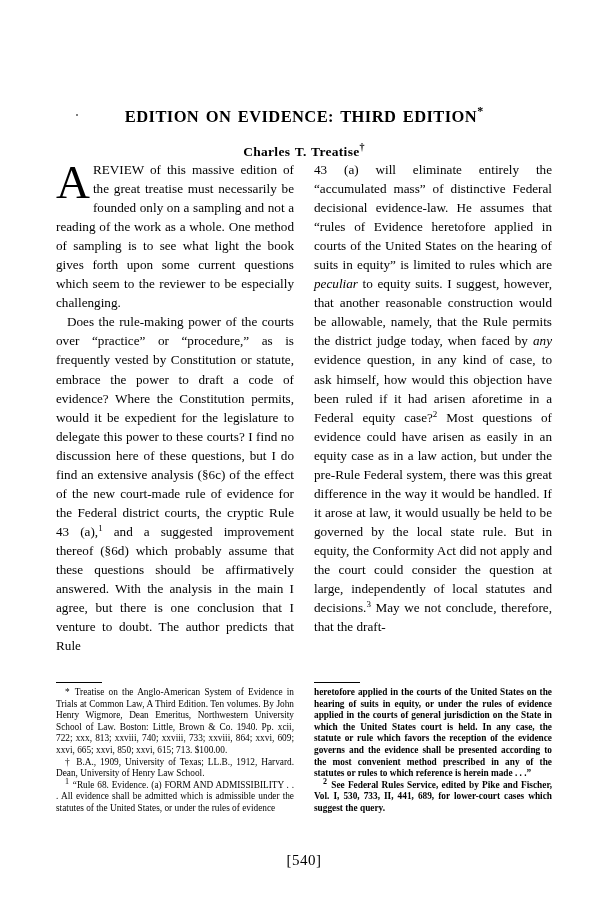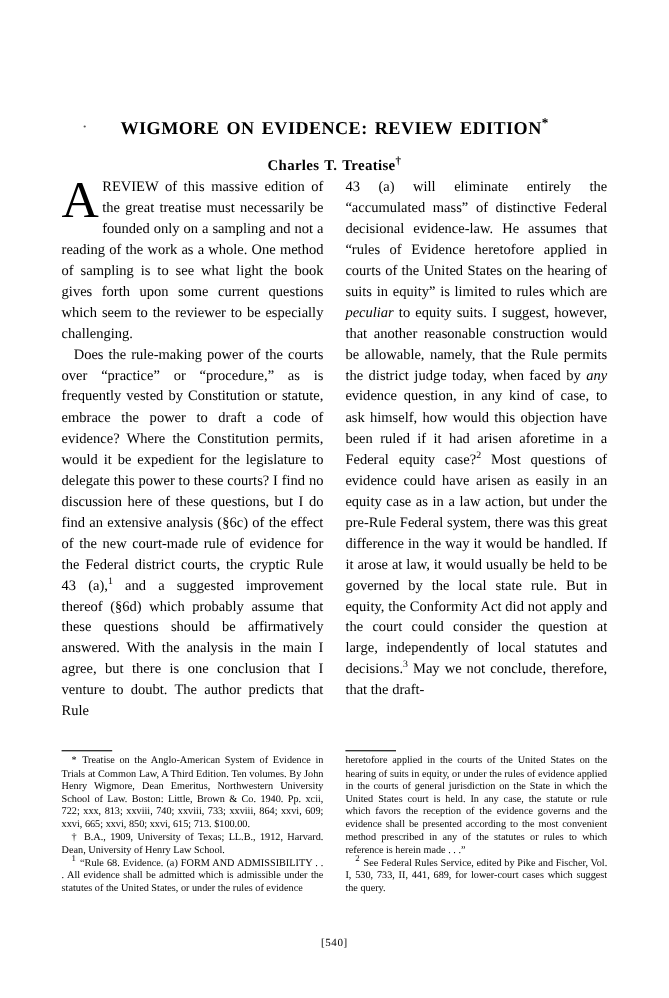--- a/index.html
+++ b/index.html
@@ -112,21 +112,21 @@
   
   .footnotes {
     position: absolute;
     top: 682px;
     width: 238px;
     font-size: 9.3px;
     line-height: 11.6px;
     text-align: justify;
   }
   .footnotes.left  { left: 56px; }
-  .footnotes.right { left: 314px; }
+  .footnotes.right { left: 314px; font-weight: bold; }
 
   .fn-rule {
     width: 46px;
     height: 0;
     border-top: 1.1px solid #000;
     margin: 0 0 4px 0;
   }
   .fn {
     margin: 0;
     text-indent: 9px;
@@ -143,32 +143,32 @@
     vertical-align: baseline;
   }
 
   
   .page-number {
     position: absolute;
     left: 0;
     top: 852px;
     width: 608px;
     text-align: center;
-    font-size: 10px;
+    font-size: 15px;
     letter-spacing: 0.5px;
   }
 </style>
 </head>
 <body>
 
 <div class="page">
 
   <div class="title-block">
     <span class="artifact-dot"></span>
-    <h1 class="article-title"><span>WIGMORE ON EVIDENCE: REVIEW EDITION</span><span class="fn-mark">*</span></h1>
+    <h1 class="article-title"><span>EDITION ON EVIDENCE: THIRD EDITION</span><span class="fn-mark">*</span></h1>
     <h2 class="author"><span>Charles T. Treatise</span><span class="fn-mark">†</span></h2>
   </div>
 
   <div class="columns">
 
     <div class="col">
       <p class="body-text"><span class="dropcap">A</span><span> REVIEW of this massive edition of the great treatise must necessarily be founded only on a sampling and not a reading of the work as a whole. One method of sampling is to see what light the book gives forth upon some current questions which seem to the reviewer to be especially challenging.</span></p>
       <p class="body-text"><span>Does the rule-making power of the courts over “practice” or “procedure,” as is frequently vested by Constitution or statute, embrace the power to draft a code of evidence? Where the Constitution permits, would it be expedient for the legislature to delegate this power to these courts? I find no discussion here of these questions, but I do find an extensive analysis (§6c) of the effect of the new court-made rule of evidence for the Federal district courts, the cryptic Rule 43 (a),<sup class="ref">1</sup> and a suggested improvement thereof (§6d) which probably assume that these questions should be affirmatively answered. With the analysis in the main I agree, but there is one conclusion that I venture to doubt. The author predicts that Rule</span></p>
     </div>
 

